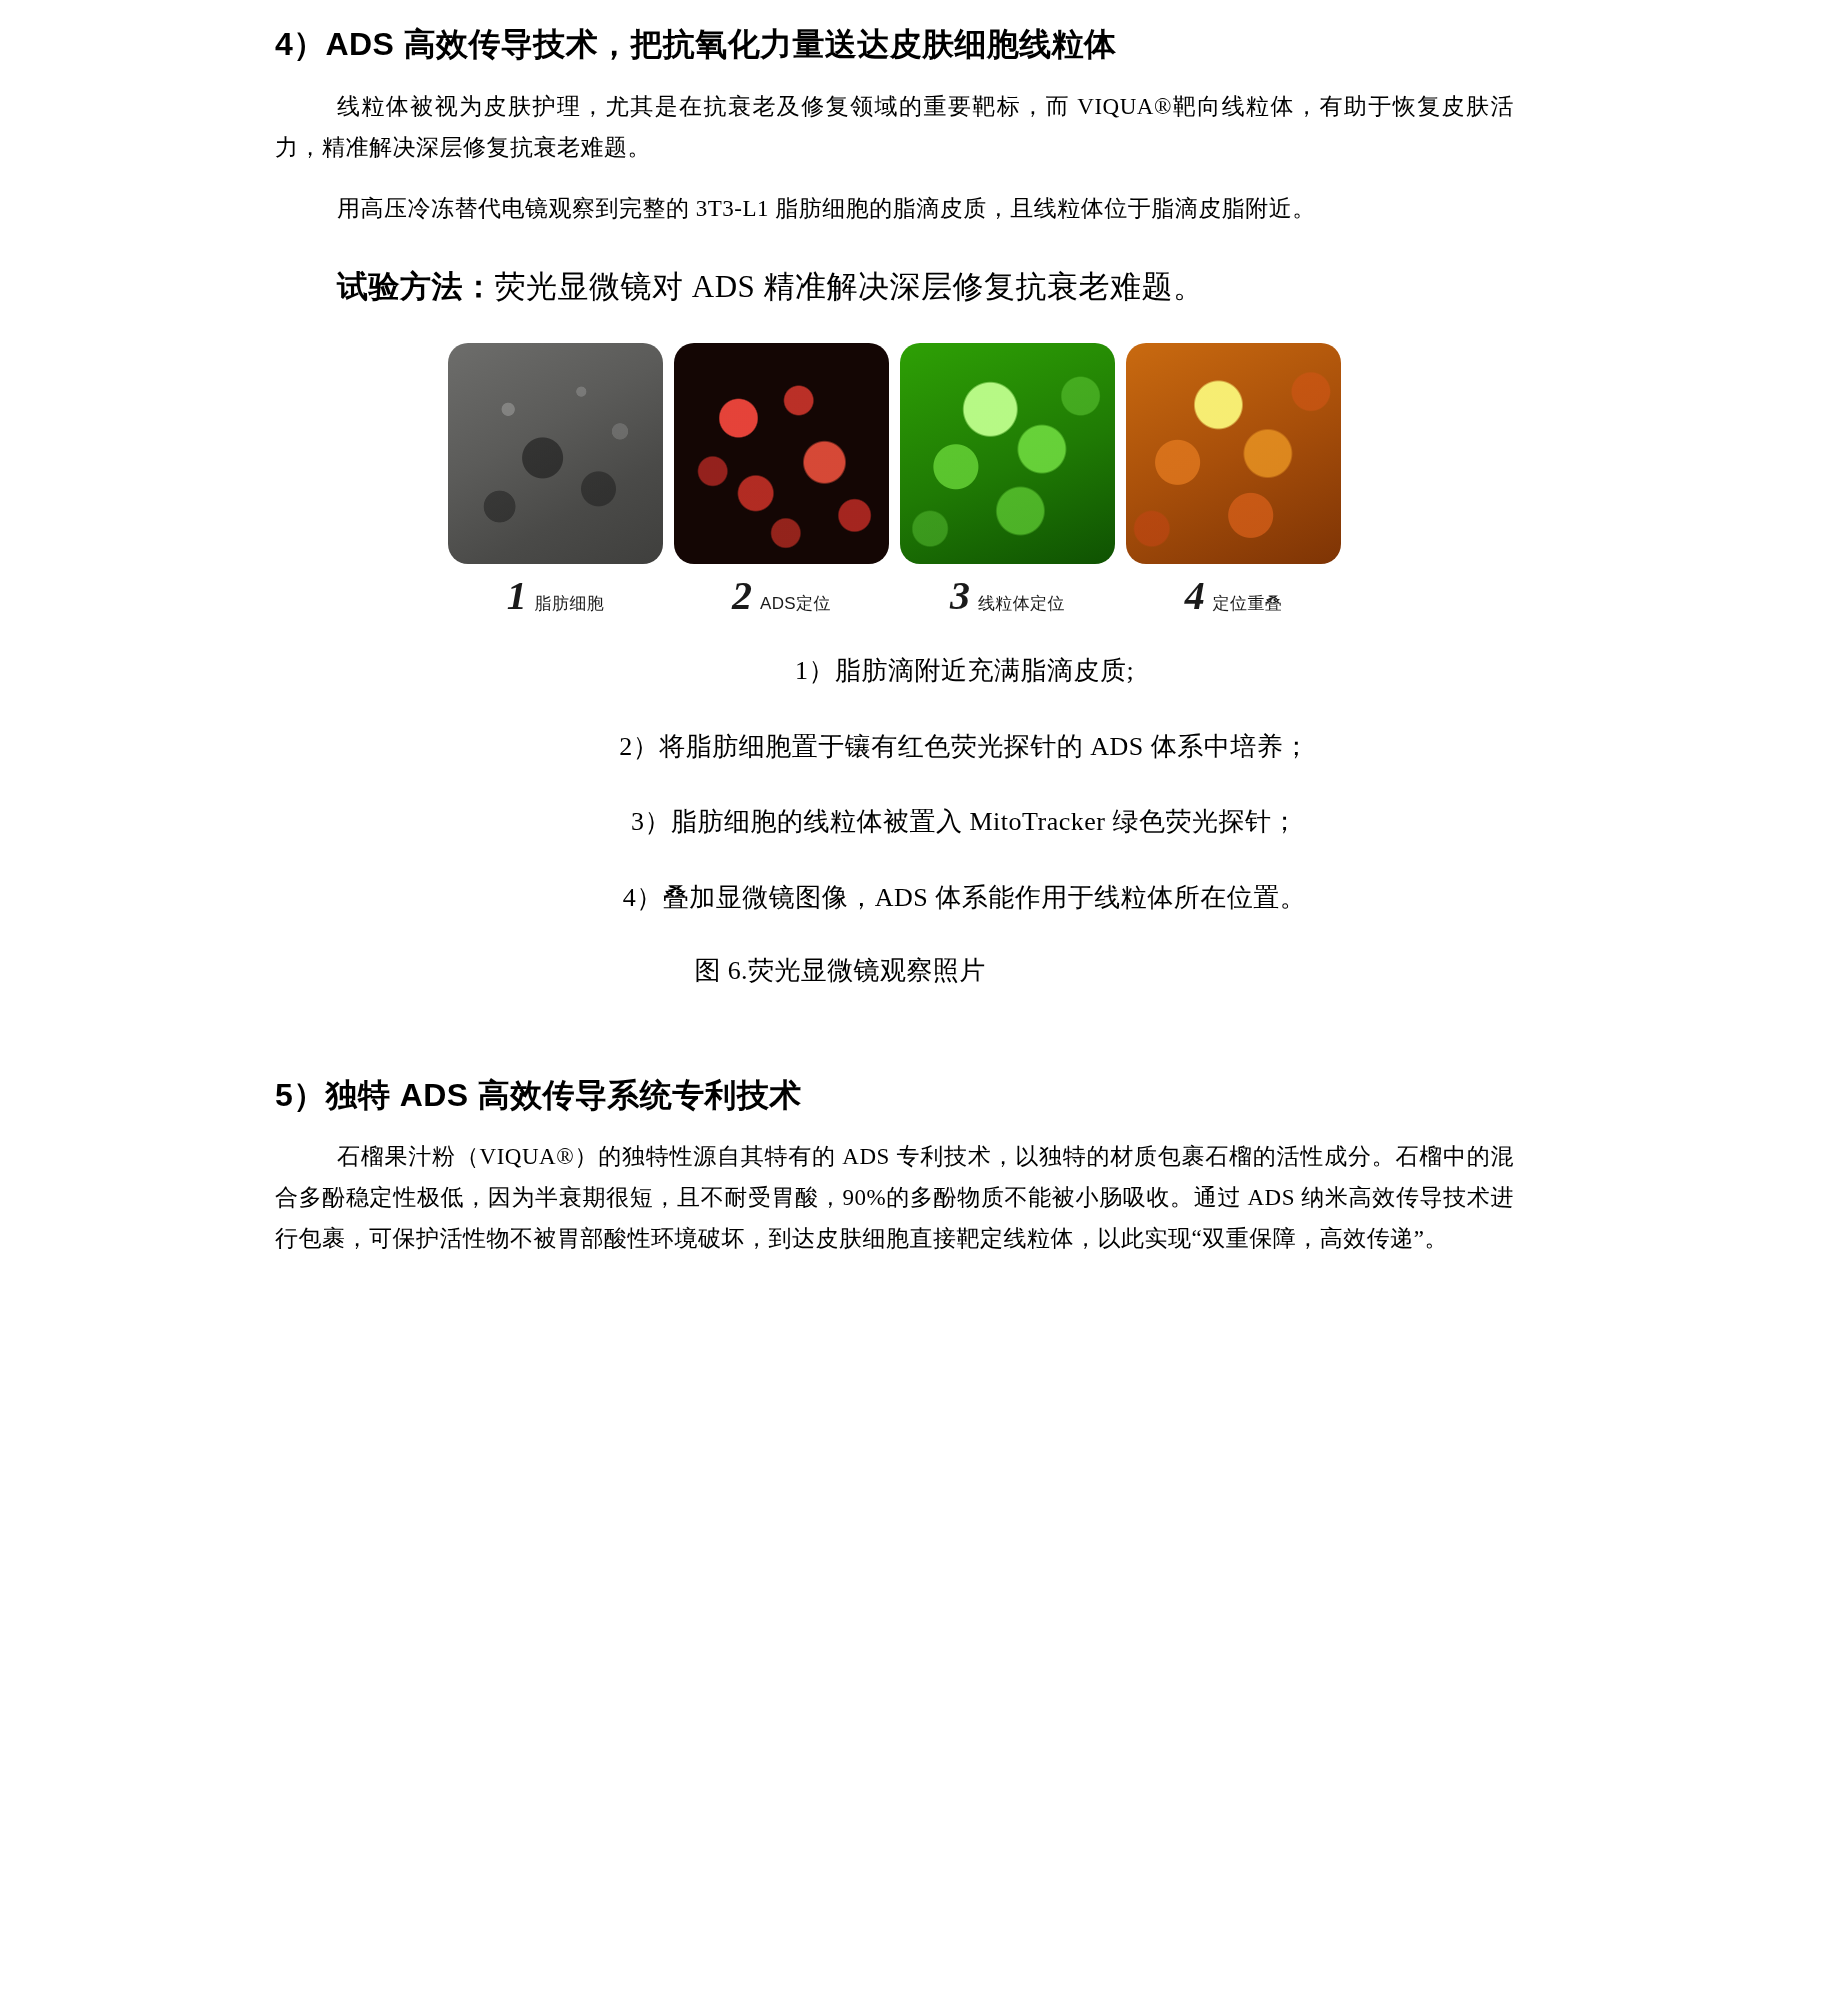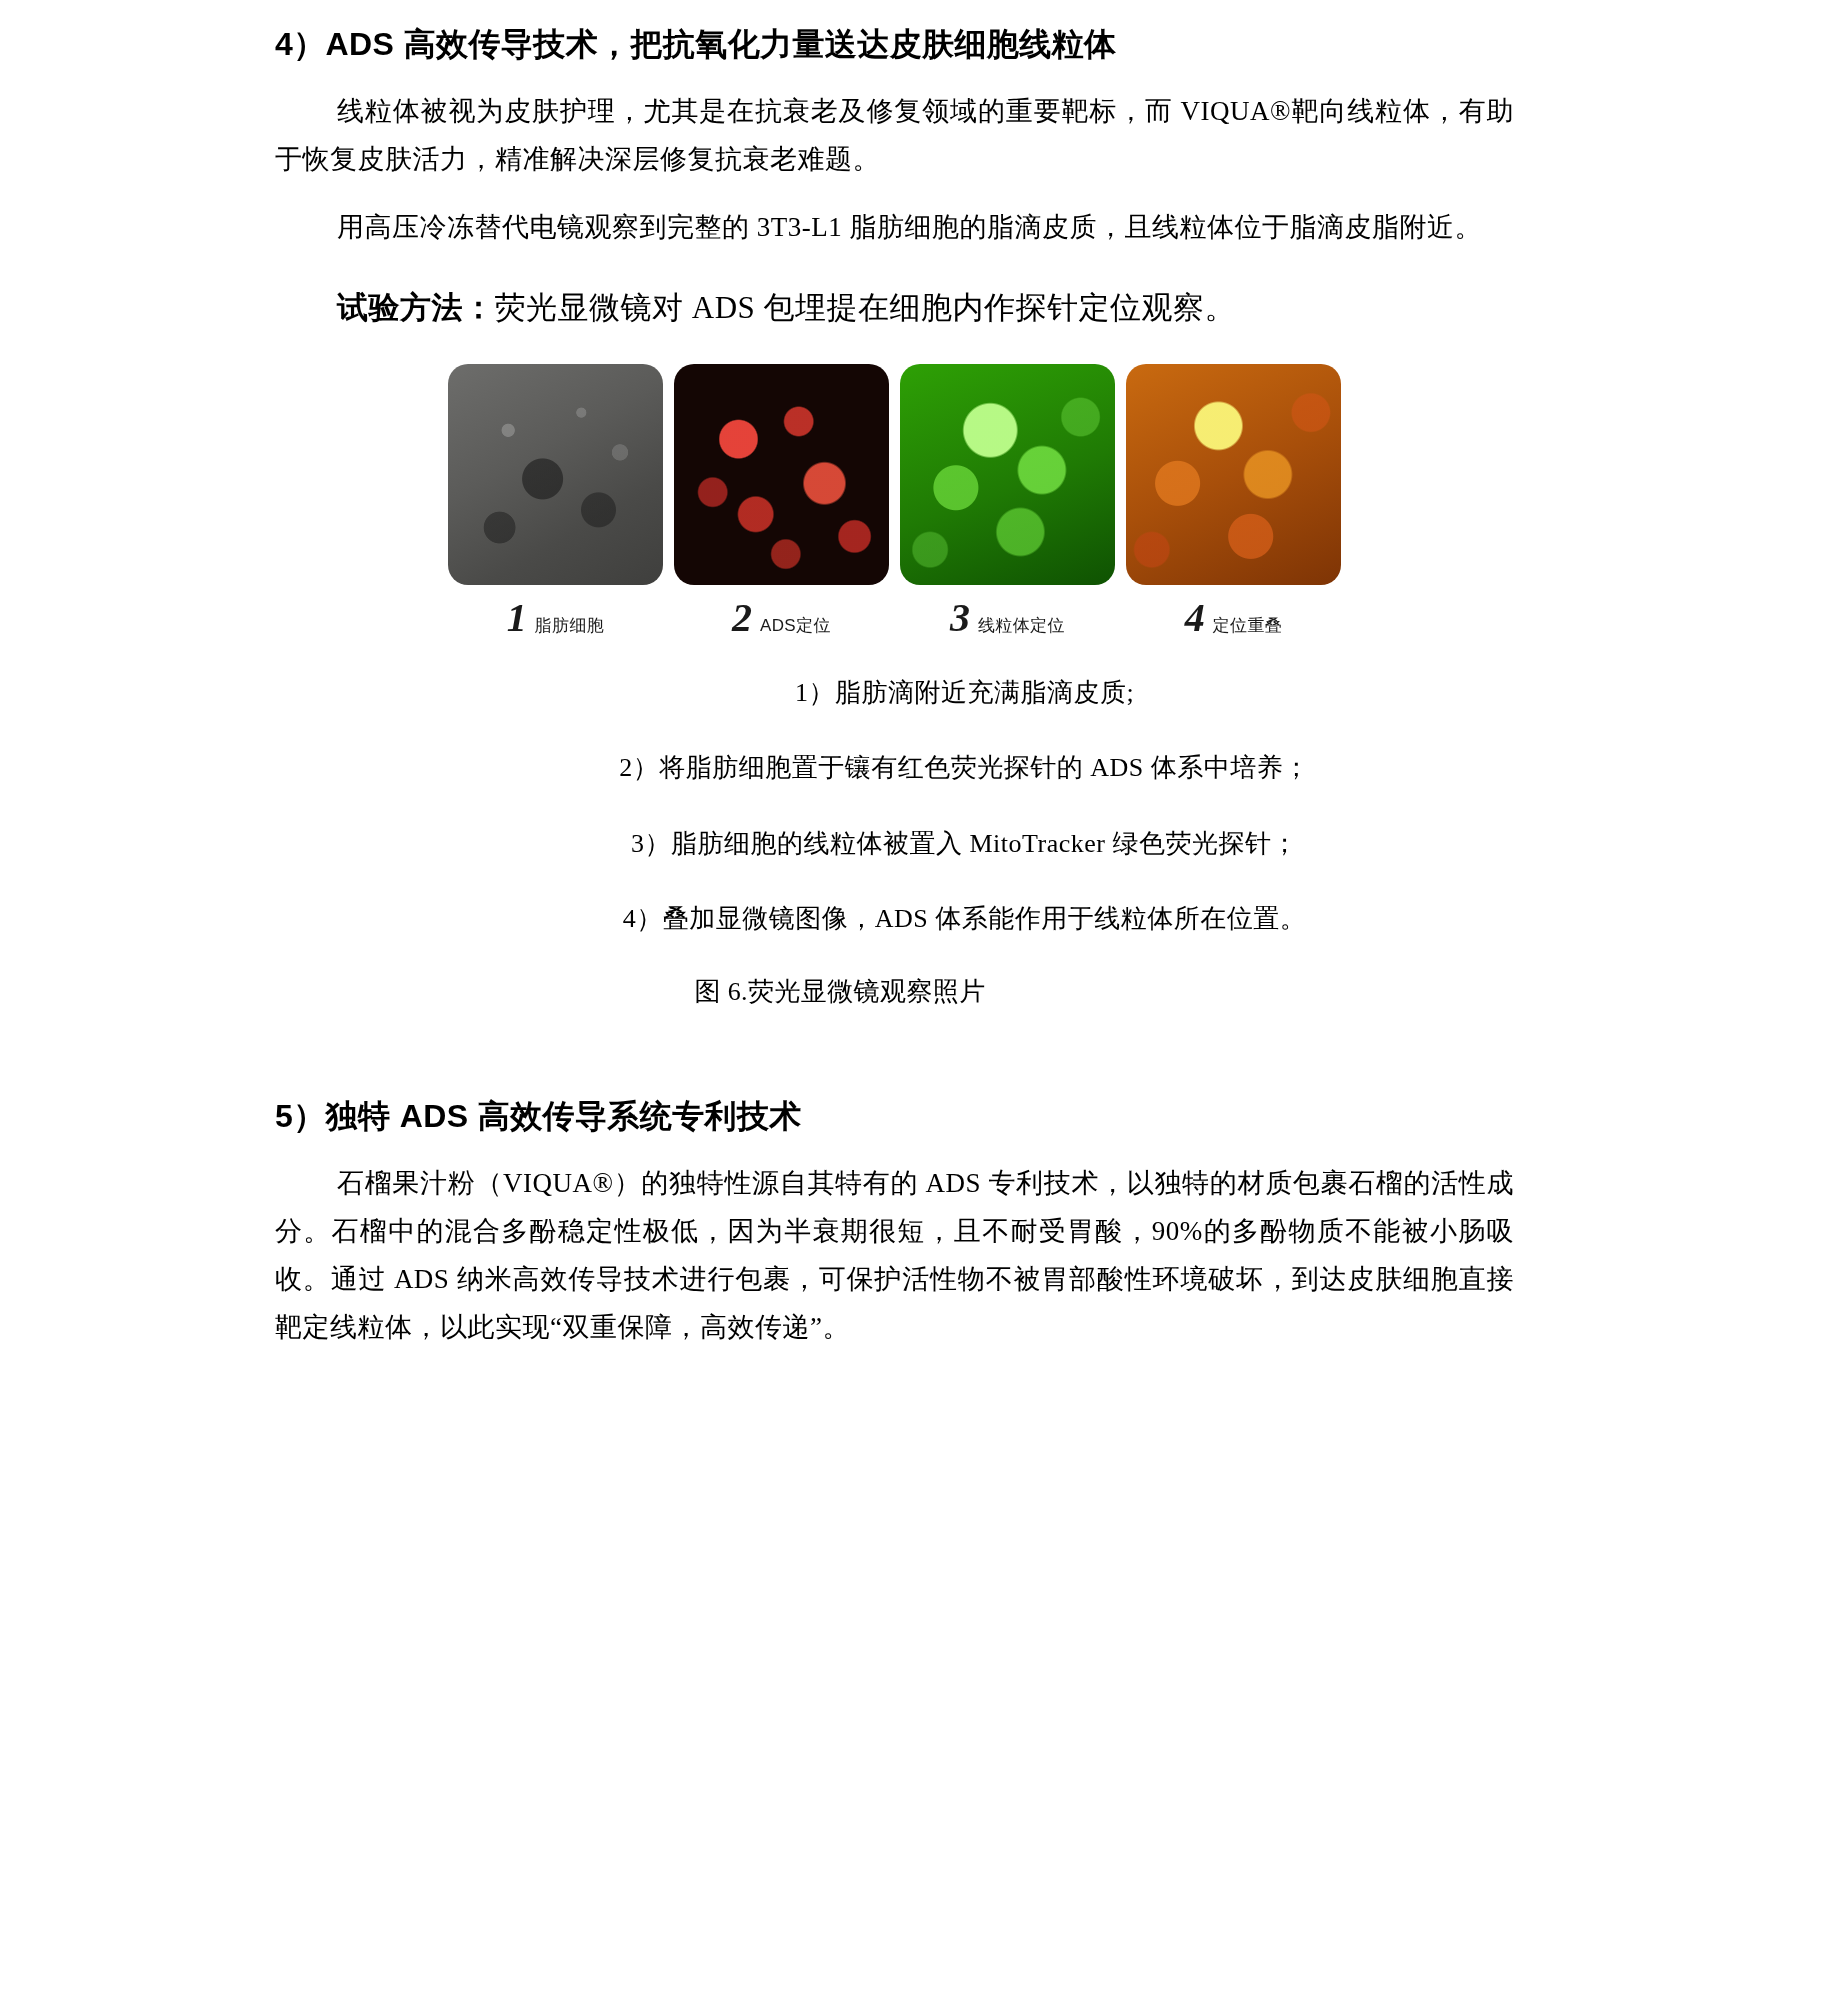--- a/index.html
+++ b/index.html
@@ -31,21 +31,21 @@
     margin: 0 0 0 0;
     padding: 0;
     line-height: 1.4;
   }
   .section-heading.second {
     margin-top: 0;
   }
 
   p.body-text {
     font-family: "Liberation Serif", "DejaVu Serif", serif;
-    font-size: 27px;
+    font-size: 23px;
     line-height: 1.78;
     margin: 20px 0 0 0;
     text-indent: 62px;
     text-align: justify;
     letter-spacing: 0.5px;
   }
   p.method-line {
     font-size: 31px;
     line-height: 1.7;
     margin: 31px 0 0 0;
@@ -174,21 +174,21 @@
 
 <div class="page">
 
   <h2 class="section-heading">4）ADS 高效传导技术，把抗氧化力量送达皮肤细胞线粒体</h2>
 
   <p class="body-text">线粒体被视为皮肤护理，尤其是在抗衰老及修复领域的重要靶标，而 VIQUA®靶向线粒体，有助于恢复皮肤活力，精准解决深层修复抗衰老难题。</p>
 
   <p class="body-text">用高压冷冻替代电镜观察到完整的 3T3-L1 脂肪细胞的脂滴皮质，且线粒体位于脂滴皮脂附近。</p>
 
   <p class="method-line">
-    <span class="method-label">试验方法：</span><span>荧光显微镜对 ADS 包埋提在细胞内作探针定位观察。</span>
+    <span class="method-label">试验方法：</span><span>荧光显微镜对 ADS 精准解决深层修复抗衰老难题。</span>
   </p>
 
   <div class="figure-block">
 
     <div class="panel-row">
       <div class="panel p1">
           <div class="cells"></div>
         </div>
       <div class="panel p2">
           <div class="cells"></div>

